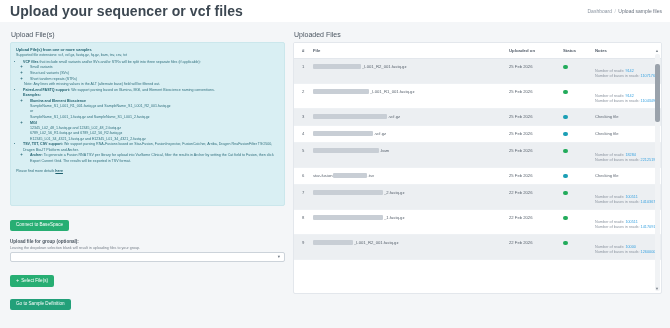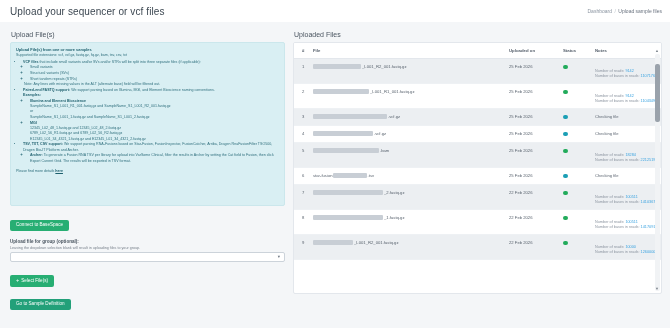--- a/index.html
+++ b/index.html
@@ -15,22 +15,22 @@
   
   .topbar {
     height: 22px;
     display: flex;
     align-items: center;
     justify-content: space-between;
     padding: 0 8px 0 10px;
     background: #ffffff;
   }
   .page-title {
-    font-size: 10px;
-    font-weight: normal;
+    font-size: 14px;
+    font-weight: bold;
     color: #3d4852;
     letter-spacing: .1px;
   }
   .breadcrumb {
     font-size: 5px;
     color: #8a94a0;
     display: flex;
     align-items: center;
     gap: 2.5px;
   }

